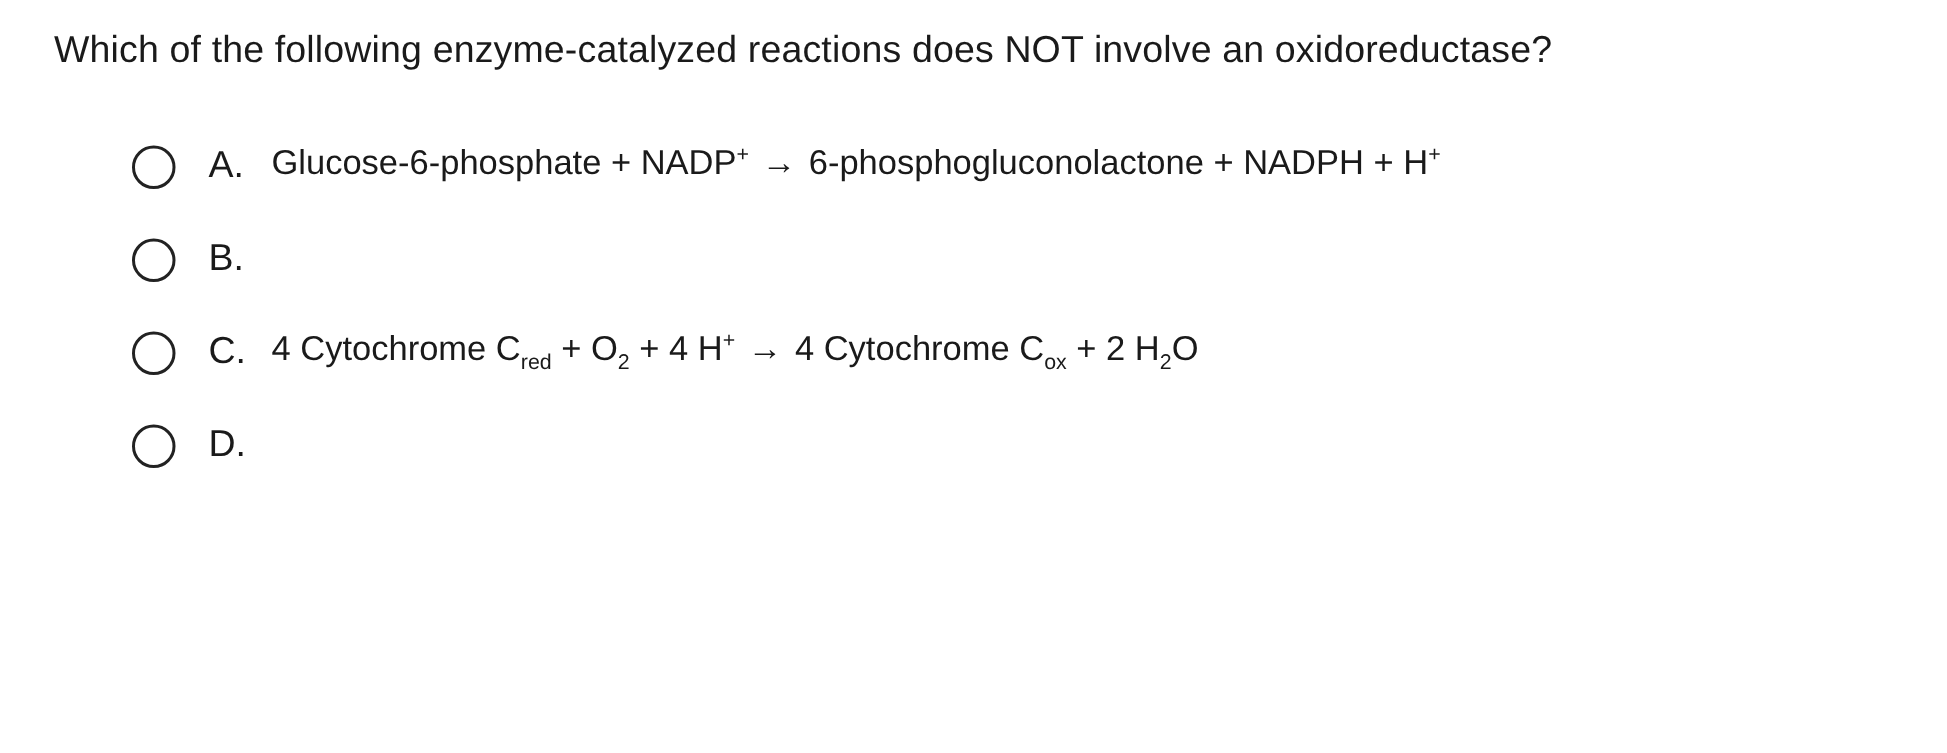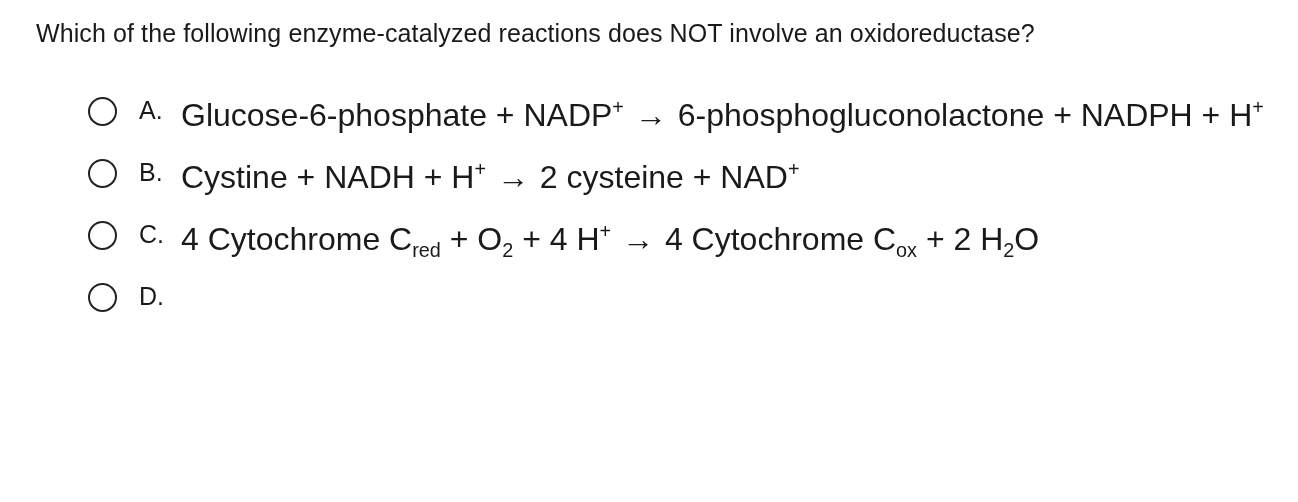--- a/index.html
+++ b/index.html
@@ -47,21 +47,21 @@
     box-sizing: border-box;
   }
   .letter {
     flex: 0 0 auto;
     font-size: 25px;
     line-height: 1.52;
     padding-top: 5px;
     width: 42px;
   }
   .text {
-    font-size: 32px;
+    font-size: 23px;
     line-height: 1.52;
     padding-top: 5px;
     max-width: 1090px;
   }
   sup {
     font-size: 0.62em;
     vertical-align: super;
     line-height: 0;
   }
   sub {
@@ -85,21 +85,20 @@
 
     <div class="option">
       <span class="radio"></span>
       <span class="letter">A.</span>
       <span class="text">Glucose-6-phosphate + NADP<sup>+</sup> <span class="arrow">→</span> 6-phosphogluconolactone + NADPH + H<sup>+</sup></span>
     </div>
 
     <div class="option">
       <span class="radio"></span>
       <span class="letter">B.</span>
-      <span class="text">Cystine + NADH + H<sup>+</sup> <span class="arrow">→</span> 2 cysteine + NAD<sup>+</sup></span>
     </div>
 
     <div class="option">
       <span class="radio"></span>
       <span class="letter">C.</span>
       <span class="text">4 Cytochrome C<sub>red</sub> + O<sub>2</sub> + 4 H<sup>+</sup> <span class="arrow">→</span> 4 Cytochrome C<sub>ox</sub> + 2 H<sub>2</sub>O</span>
     </div>
 
     <div class="option">
       <span class="radio"></span>

